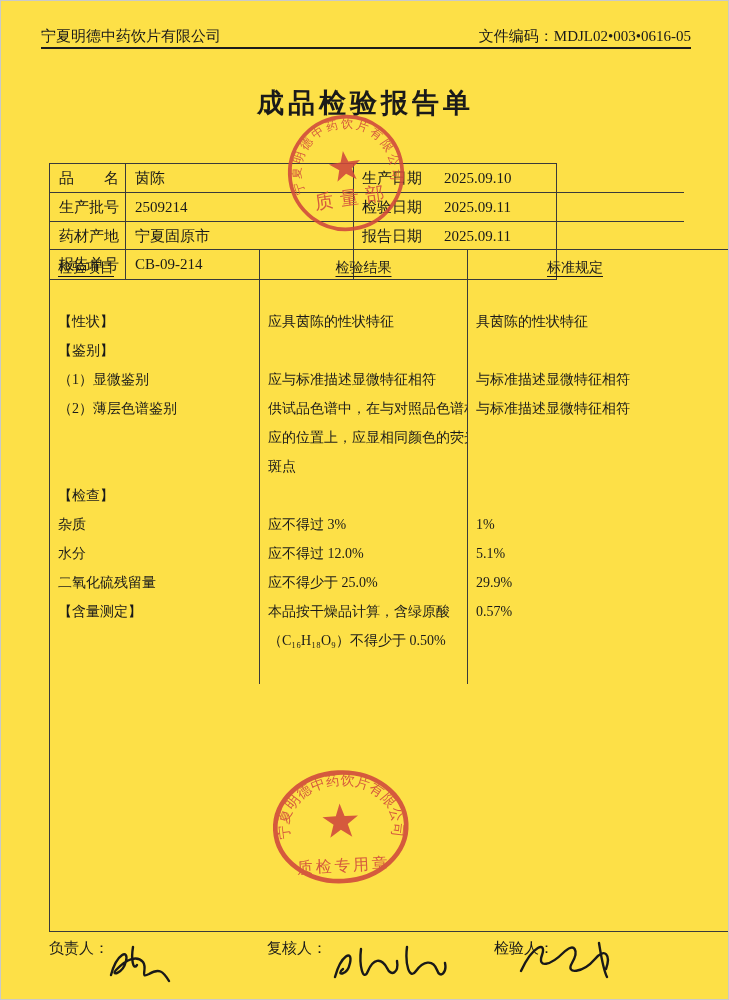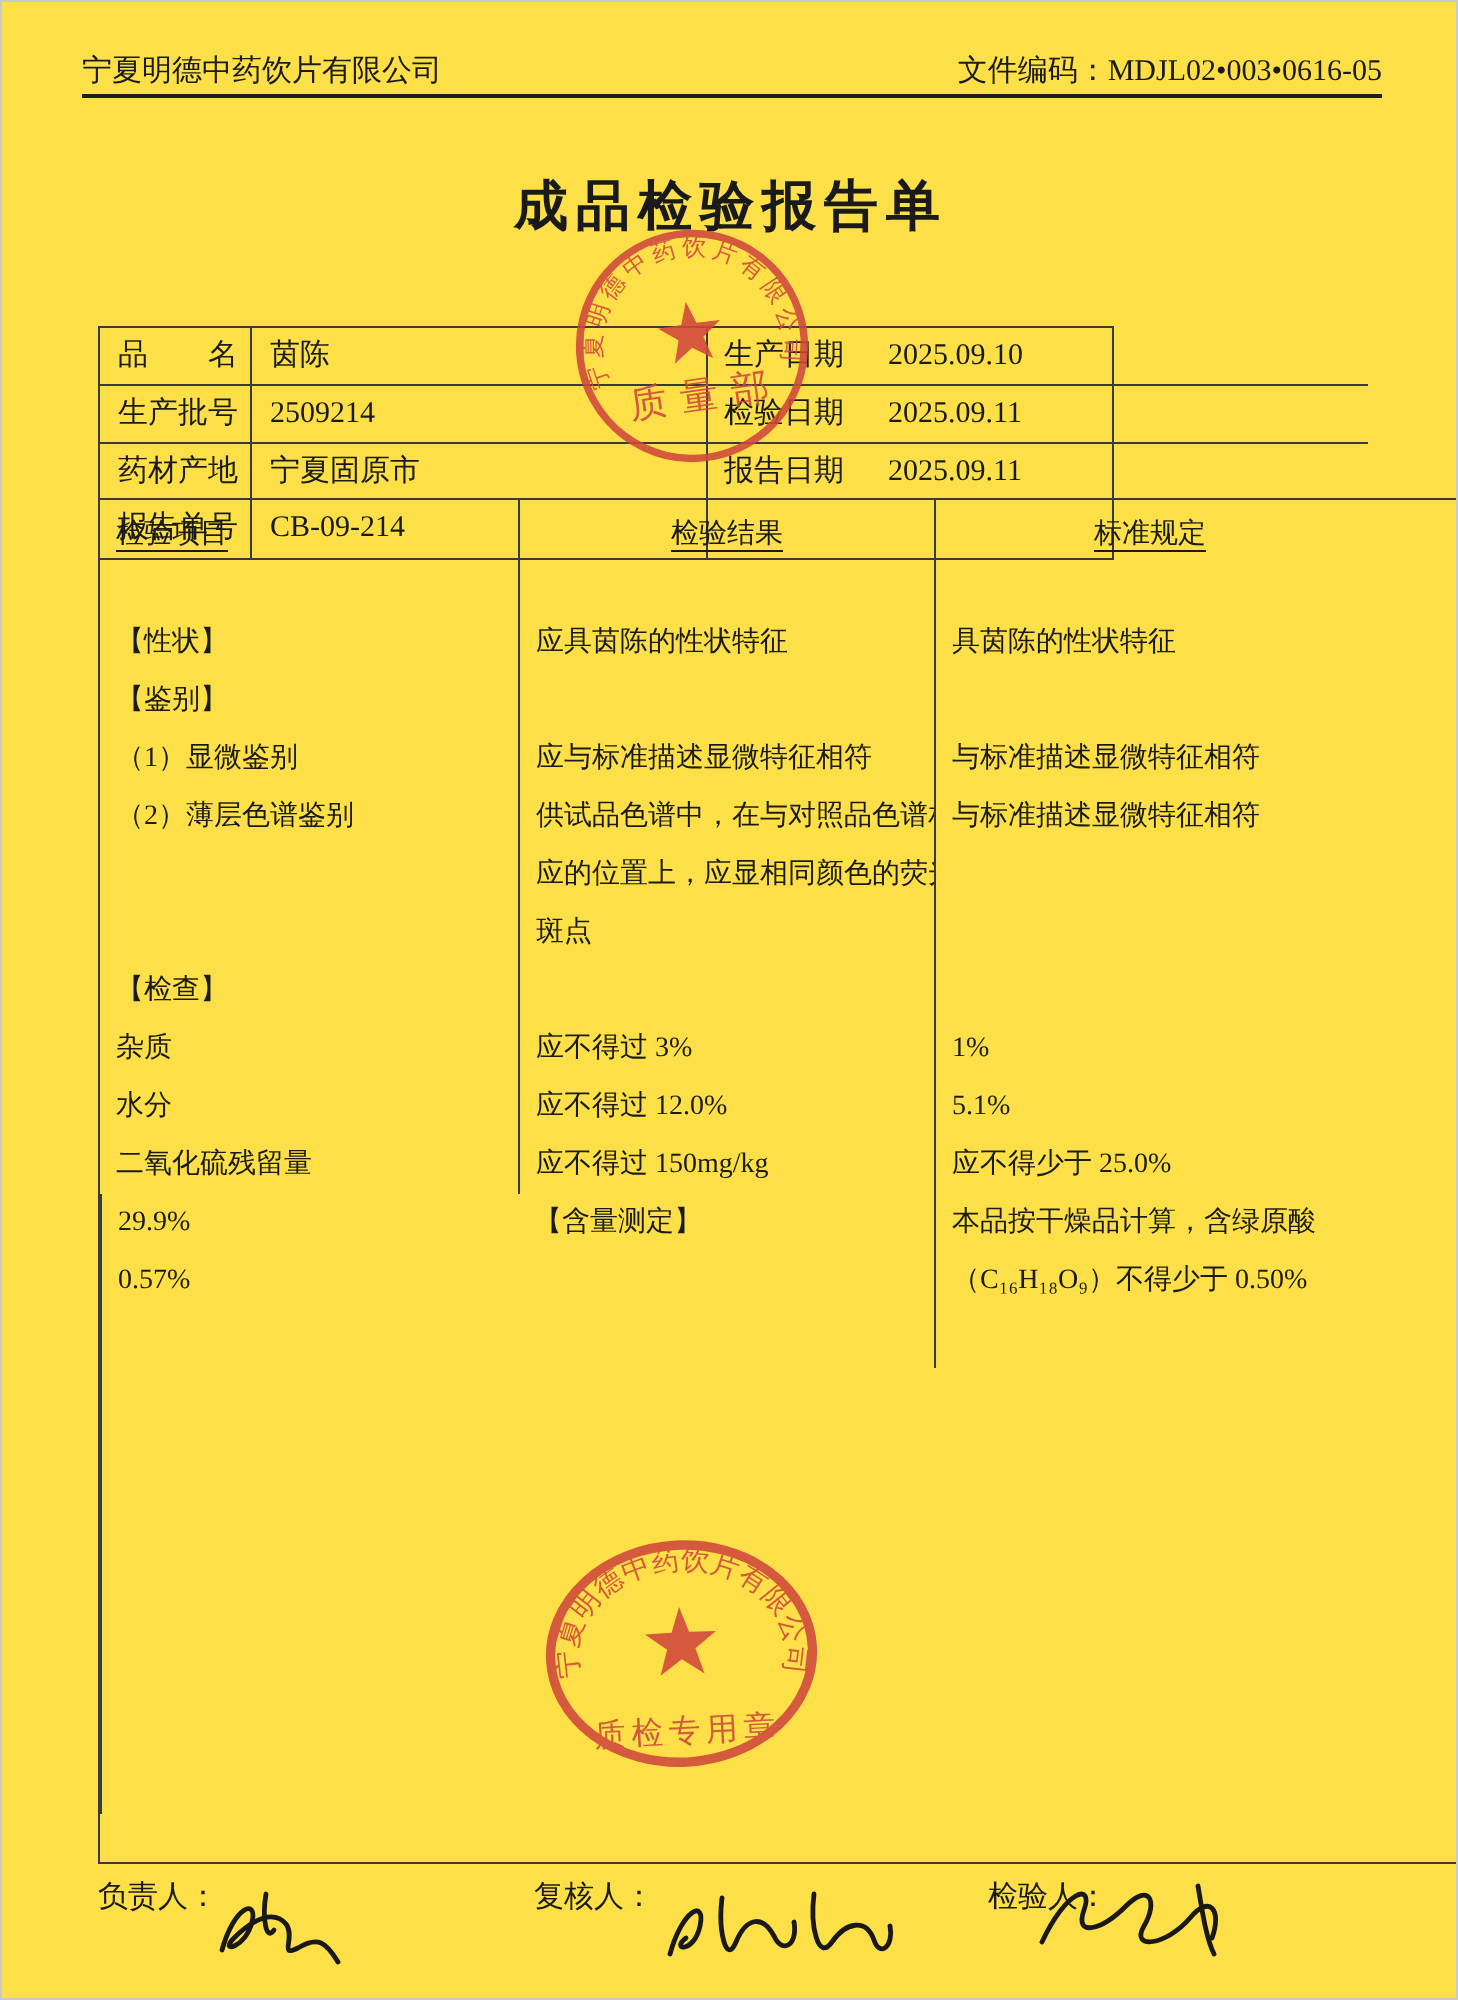--- a/index.html
+++ b/index.html
@@ -128,21 +128,20 @@
 
       <div class="mcell c1">杂质</div>
       <div class="mcell c2">应不得过 3%</div>
       <div class="mcell c3">1%</div>
 
       <div class="mcell c1">水分</div>
       <div class="mcell c2">应不得过 12.0%</div>
       <div class="mcell c3">5.1%</div>
 
       <div class="mcell c1">二氧化硫残留量</div>
-      <div class="mcell c2">应不得过 150mg/kg</div>
 
       <div class="mcell c2">应不得少于 25.0%</div>
       <div class="mcell c3">29.9%</div>
 
       <div class="mcell c1">【含量测定】</div>
       <div class="mcell c2">本品按干燥品计算，含绿原酸</div>
       <div class="mcell c3">0.57%</div>
 
       <div class="mcell c1"></div>
       <div class="mcell c2">（C₁₆H₁₈O₉）不得少于 0.50%</div>

